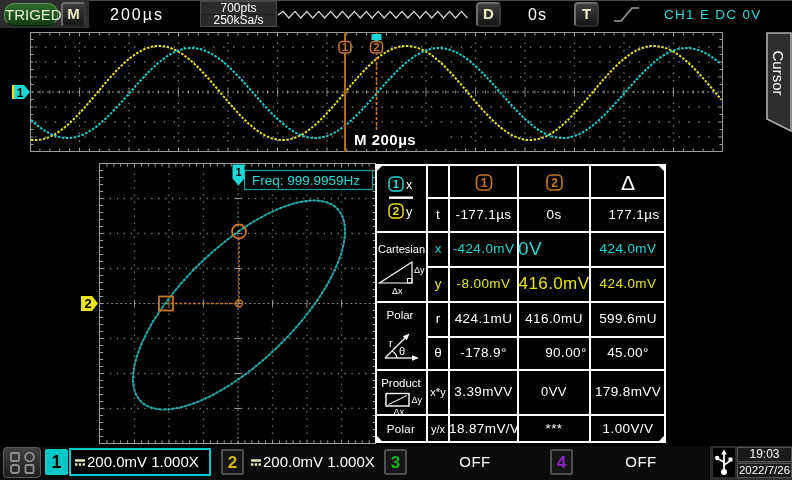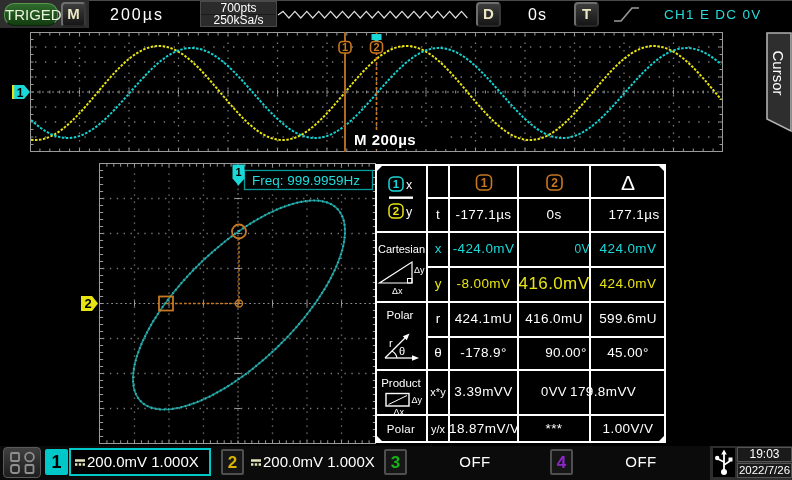--- a/index.html
+++ b/index.html
@@ -146,34 +146,34 @@
 <div class="abs" style="left:427px;top:240px;width:22px;height:18px;line-height:18px;text-align:center;color:#1ad8d8;font-size:13.5px;letter-spacing:0px">x</div>
 <div class="abs" style="left:427px;top:275px;width:22px;height:18px;line-height:18px;text-align:center;color:#e8e412;font-size:13.5px;letter-spacing:0px">y</div>
 <div class="abs" style="left:427px;top:310px;width:22px;height:18px;line-height:18px;text-align:center;color:#fff;font-size:13.5px;letter-spacing:0px">r</div>
 <div class="abs" style="left:427px;top:344px;width:22px;height:18px;line-height:18px;text-align:center;color:#fff;font-size:13.5px;letter-spacing:0px">θ</div>
 <div class="abs" style="left:427px;top:383px;width:22px;height:18px;line-height:18px;text-align:center;color:#fff;font-size:11px;letter-spacing:0px">x*y</div>
 <div class="abs" style="left:427px;top:420px;width:22px;height:18px;line-height:18px;text-align:center;color:#fff;font-size:11px;letter-spacing:0px">y/x</div>
 <div class="abs" style="left:449px;top:206px;width:69px;height:18px;line-height:18px;text-align:center;color:#fff;font-size:13.5px;letter-spacing:0.4px">-177.1µs</div>
 <div class="abs" style="left:518px;top:206px;width:72px;height:18px;line-height:18px;text-align:center;color:#fff;font-size:13.5px;letter-spacing:0.4px">0s</div>
 <div class="abs" style="left:590px;top:206px;width:88px;height:18px;line-height:18px;text-align:center;color:#fff;font-size:13.5px;letter-spacing:0.4px">177.1µs</div>
 <div class="abs" style="left:449px;top:240px;width:69px;height:18px;line-height:18px;text-align:center;color:#1ad8d8;font-size:13.5px;letter-spacing:0.4px">-424.0mV</div>
-<div class="abs" style="left:518px;top:240px;width:72px;height:18px;line-height:18px;text-align:right;color:#1ad8d8;font-size:12px;letter-spacing:0.4px">0V</div>
+<div class="abs" style="left:518px;top:240px;width:72px;height:18px;line-height:18px;text-align:left;color:#1ad8d8;font-size:19px;letter-spacing:0.4px">0V</div>
 <div class="abs" style="left:590px;top:240px;width:76px;height:18px;line-height:18px;text-align:center;color:#1ad8d8;font-size:13.5px;letter-spacing:0.4px">424.0mV</div>
 <div class="abs" style="left:449px;top:275px;width:69px;height:18px;line-height:18px;text-align:center;color:#e8e412;font-size:13.5px;letter-spacing:0.4px">-8.00mV</div>
 <div class="abs" style="left:518px;top:275px;width:72px;height:18px;line-height:18px;text-align:center;color:#e8e412;font-size:17px;letter-spacing:0.4px">416.0mV</div>
 <div class="abs" style="left:590px;top:275px;width:76px;height:18px;line-height:18px;text-align:center;color:#e8e412;font-size:13.5px;letter-spacing:0.4px">424.0mV</div>
 <div class="abs" style="left:449px;top:310px;width:69px;height:18px;line-height:18px;text-align:center;color:#fff;font-size:13.5px;letter-spacing:0.4px">424.1mU</div>
 <div class="abs" style="left:518px;top:310px;width:72px;height:18px;line-height:18px;text-align:center;color:#fff;font-size:13.5px;letter-spacing:0.4px">416.0mU</div>
 <div class="abs" style="left:590px;top:310px;width:76px;height:18px;line-height:18px;text-align:center;color:#fff;font-size:13.5px;letter-spacing:0.4px">599.6mU</div>
 <div class="abs" style="left:449px;top:344px;width:69px;height:18px;line-height:18px;text-align:center;color:#fff;font-size:13.5px;letter-spacing:0.4px">-178.9°</div>
 <div class="abs" style="left:518px;top:344px;width:96px;height:18px;line-height:18px;text-align:center;color:#fff;font-size:13.5px;letter-spacing:0.4px">90.00°</div>
 <div class="abs" style="left:590px;top:344px;width:76px;height:18px;line-height:18px;text-align:center;color:#fff;font-size:13.5px;letter-spacing:0.4px">45.00°</div>
 <div class="abs" style="left:449px;top:383px;width:69px;height:18px;line-height:18px;text-align:center;color:#fff;font-size:13.5px;letter-spacing:0.4px">3.39mVV</div>
 <div class="abs" style="left:518px;top:383px;width:72px;height:18px;line-height:18px;text-align:center;color:#fff;font-size:13px;letter-spacing:0.4px">0VV</div>
-<div class="abs" style="left:570px;top:383px;width:76px;height:18px;line-height:18px;color:#fff;font-size:13.5px;letter-spacing:0.4px">179.8mVV</div>
+<div class="abs" style="left:590px;top:383px;width:76px;height:18px;line-height:18px;text-align:center;color:#fff;font-size:13.5px;letter-spacing:0.4px">179.8mVV</div>
 <div class="abs" style="left:449px;top:420px;width:69px;height:18px;line-height:18px;text-align:center;color:#fff;font-size:13.5px;letter-spacing:0.4px">18.87mV/V</div>
 <div class="abs" style="left:518px;top:420px;width:72px;height:18px;line-height:18px;text-align:center;color:#fff;font-size:13.5px;letter-spacing:0.4px">***</div>
 <div class="abs" style="left:590px;top:420px;width:76px;height:18px;line-height:18px;text-align:center;color:#fff;font-size:13.5px;letter-spacing:0.4px">1.00V/V</div>
 
 <div class="abs" style="left:0;top:446px;width:792px;height:34px;background:#0b0b0b"></div>
 <div class="abs" style="left:3px;top:447px;width:38px;height:31px;background:linear-gradient(#404040,#1e1e1e);border:1px solid #5a5a5a;border-radius:4px">
  <svg width="36" height="29">
   <rect x="7" y="5" width="8" height="8" rx="1" fill="none" stroke="#8f8f8f" stroke-width="1.8"></rect>
   <circle cx="25.5" cy="9" r="4.4" fill="none" stroke="#8f8f8f" stroke-width="1.8"></circle>
   <rect x="7" y="17" width="8" height="8" rx="2.5" fill="none" stroke="#8f8f8f" stroke-width="1.8"></rect>

